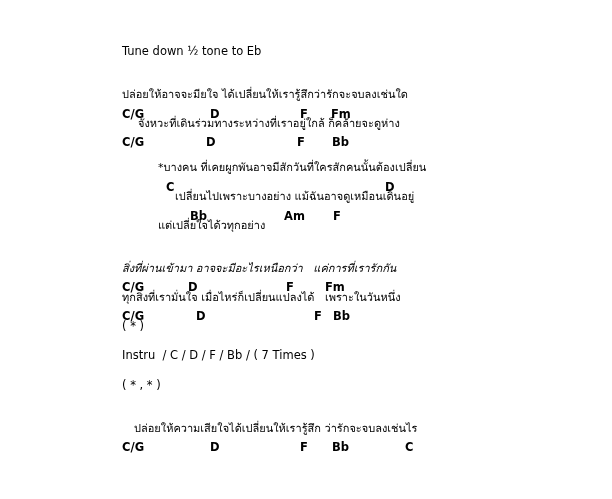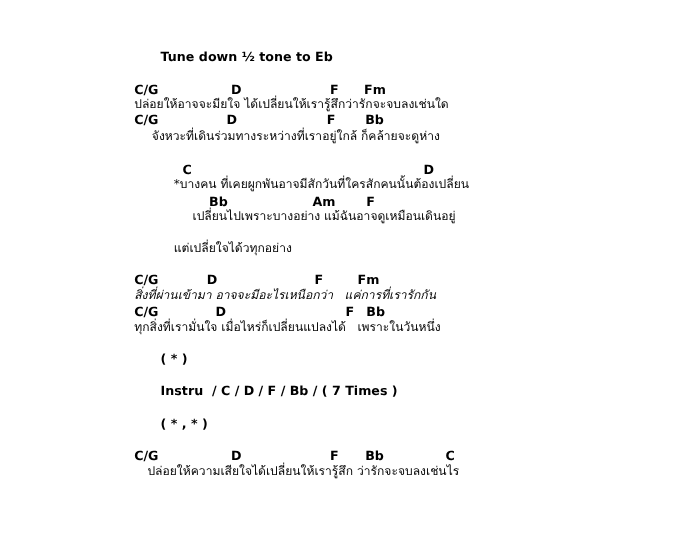--- a/index.html
+++ b/index.html
@@ -1,21 +1,21 @@
 <!DOCTYPE html>
 <html><head>
   <meta charset="utf-8">
   <style>
     html, body { margin:0; padding:0; background:#ffffff; }
     body { width:612px; height:499px; position:relative; overflow:hidden;
            font-family:"DejaVu Sans","Liberation Sans",sans-serif; color:#000; }
     .ln { position:absolute; white-space:pre; font-size:11px; line-height:13px; }
-    .b { font-weight:bold; font-size:11.5px;margin-left:24px; }
+    .b { font-weight:normal; font-size:11.5px; }
     .th { font-size:11px; }
-    .chord { position:absolute; font-weight:bold; font-size:11.5px; line-height:13px; white-space:pre; }
+    .chord { position:absolute; font-weight:bold; font-size:11.5px; line-height:13px; white-space:pre;margin-top:33px; }
   </style>
 </head>
 <body>
 
 <div>
   <div class="ln b" style="left:122px;top:45px;">Tune down ½ tone to Eb</div>
 
   <span class="chord" style="left:122px;top:75px;">C/G</span>
   <span class="chord" style="left:210px;top:75px;">D</span>
   <span class="chord" style="left:300px;top:75px;">F</span>

